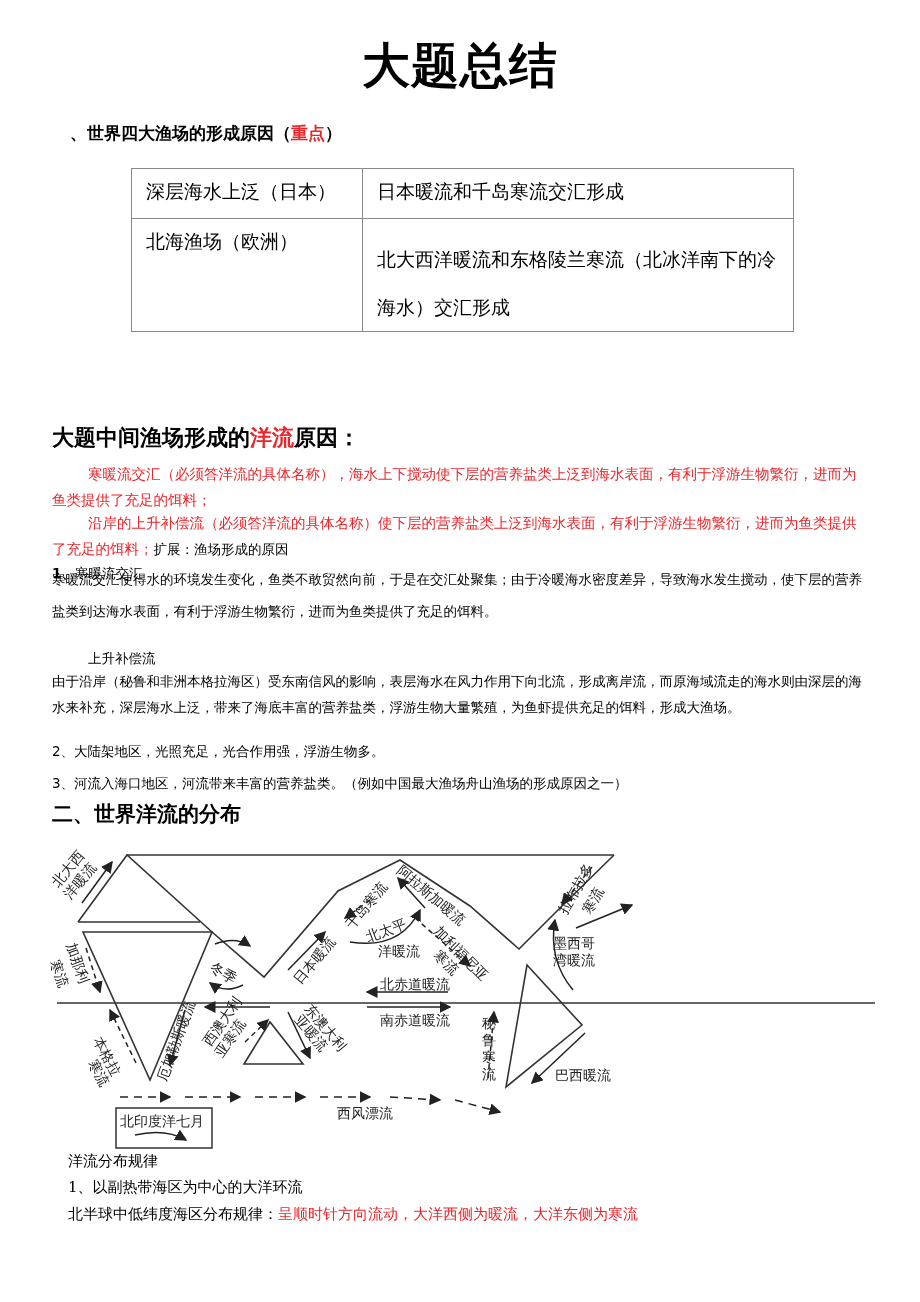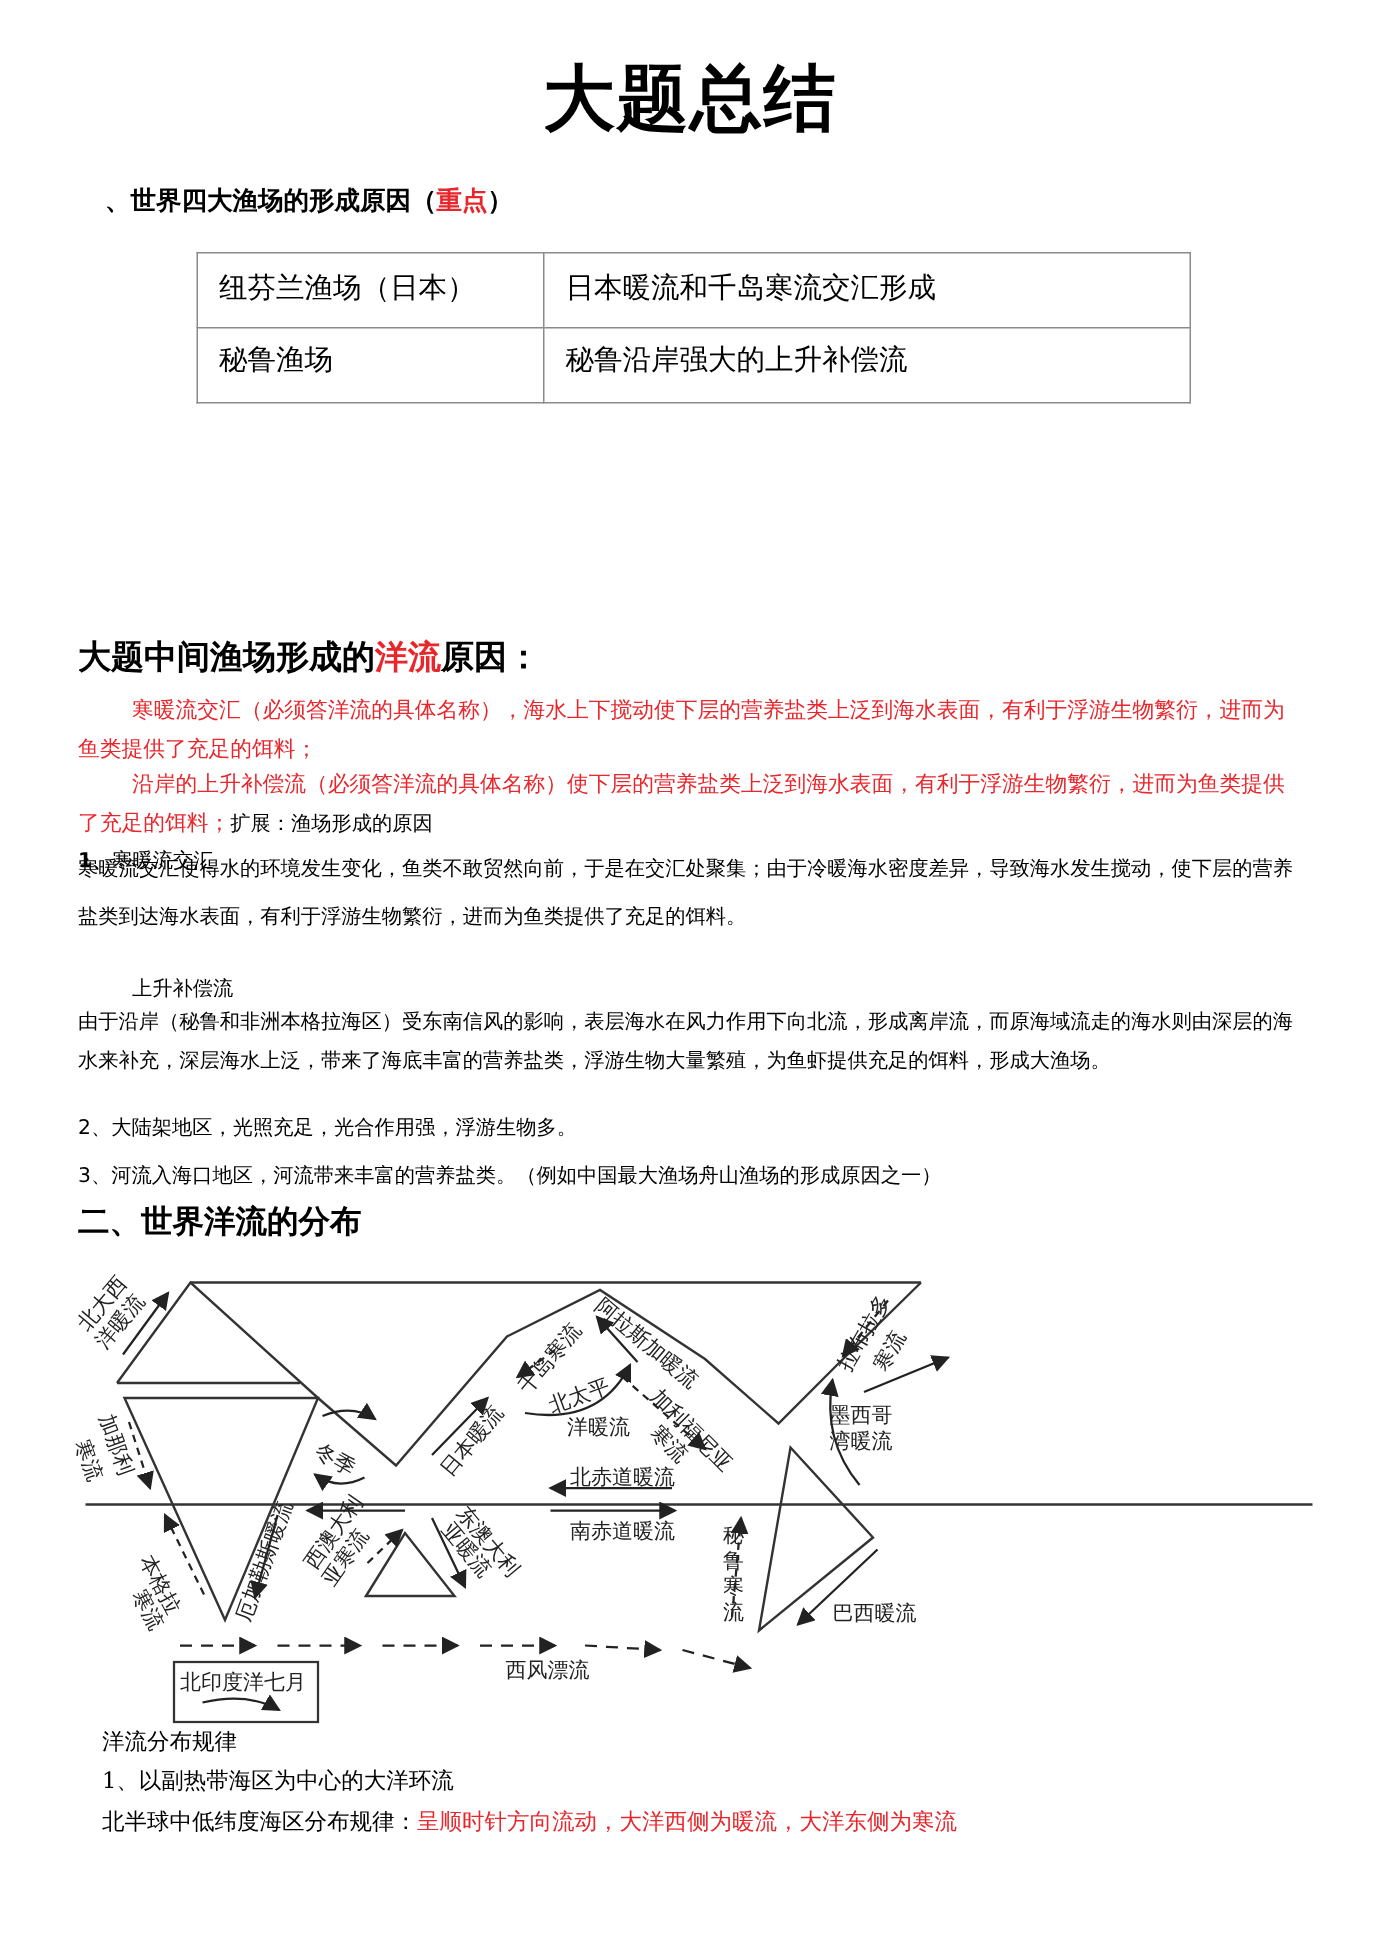--- a/index.html
+++ b/index.html
@@ -25,26 +25,26 @@
 </head>
 <body>
 
 <div class="abs title">大题总结</div>
 
 <div class="abs h1"><span>、世界四大渔场的形成原因（</span><span class="red">重点</span><span>）</span></div>
 
 <table class="fish">
   <tbody>
       <tr style="height:50px">
-    <td class="c1" style="padding-top:10px">纽芬兰渔场（日本）</td>
+    <td class="c1" style="padding-top:10px">深层海水上泛（日本）</td>
     <td style="padding-top:10px">日本暖流和千岛寒流交汇形成</td>
   </tr>
-  <tr style="height:50px">
-    <td class="c1" style="padding-top:8px">秘鲁渔场</td>
-    <td style="padding-top:8px">秘鲁沿岸强大的上升补偿流</td>
+  <tr style="height:96px">
+    <td class="c1" style="padding-top:10px">北海渔场（欧洲）</td>
+    <td style="padding-top:16px;line-height:48px;padding-right:4px">北大西洋暖流和东格陵兰寒流（北冰洋南下的冷海水）交汇形成</td>
   </tr>
 </tbody>
   </table>
 
 <div class="abs h2"><span>大题中间渔场形成的</span><span class="red">洋流</span><span>原因：</span></div>
 
 <div class="abs para indent red" style="top:461px">寒暖流交汇（必须答洋流的具体名称），海水上下搅动使下层的营养盐类上泛到海水表面，有利于浮游生物繁衍，进而为鱼类提供了充足的饵料；</div>
 <div class="abs para indent" style="top:510px"><span class="red">沿岸的上升补偿流（必须答洋流的具体名称）使下层的营养盐类上泛到海水表面，有利于浮游生物繁衍，进而为鱼类提供了充足的饵料；</span><span class="sans">扩展：渔场形成的原因</span></div>
 
 <div class="abs sans" style="left:52px;top:565px"><span style="font-weight:bold">1、</span><span class="u">寒暖流交汇</span></div>

